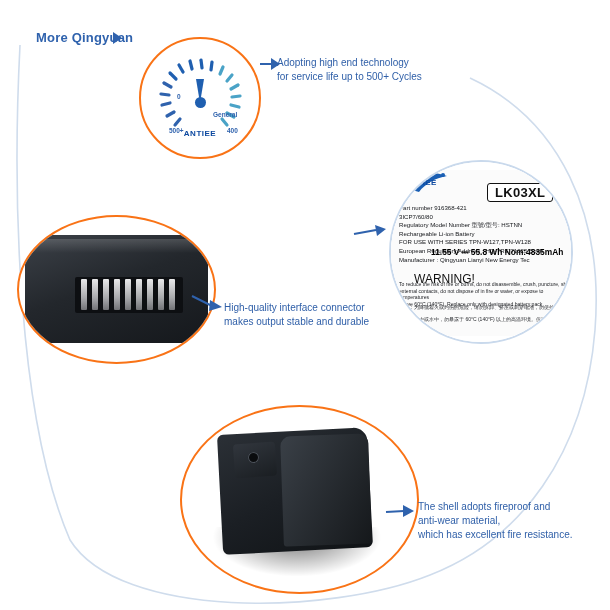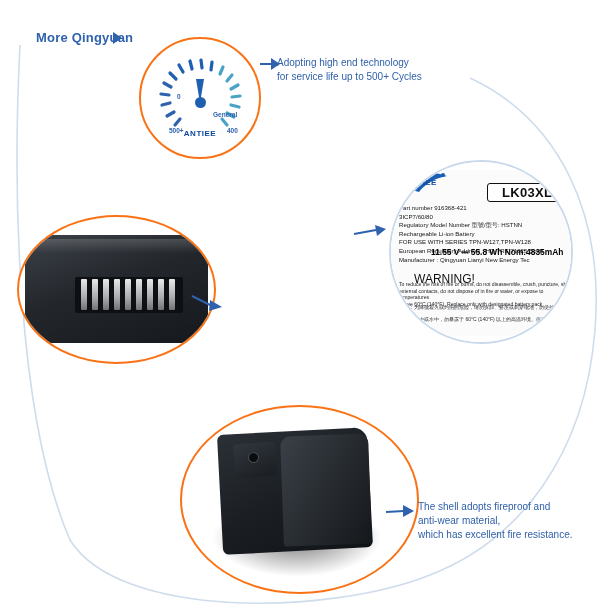--- a/index.html
+++ b/index.html
@@ -99,21 +99,21 @@
     position: absolute;
     left: -6px; top: 8px;
     width: 196px; height: 166px;
     background: #fbfbfb;
   }
   .label-model {
     position: absolute;
     left: 96px; top: 21px;
     border: 1.5px solid #111;
     border-radius: 3px;
-    padding: 1px 14px;
+    padding: 1px 7px;
     font-size: 13px;
     font-weight: 700;
     color: #111;
     background:#fff;
     letter-spacing: .3px;
   }
   .label-lines {
     position: absolute;
     left: 8px; top: 42px;
     width: 176px;
@@ -353,20 +353,22 @@
       <div class="conn-pin" style="left:128px;"></div>
       <div class="conn-pin" style="left:139px;"></div>
       <div class="conn-pin" style="left:150px;"></div>
     </div>
   </div>
 
   <svg class="ptr" style="left:190px; top:292px;" width="34" height="24">
     <path d="M 2 4 L 22 14" stroke="#2f62ad" stroke-width="2" fill="none"></path>
     <path d="M 20 8 L 32 15 L 19 19 Z" fill="#2f62ad"></path>
   </svg>
+  <div class="txt" style="left:224px; top:301px;">High-quality interface connector
+makes output stable and durable</div>
 
   <div class="circle" id="circle-shell">
     <div class="photo">
       <div class="shell-shadow"></div>
       <div class="shell-body"></div>
       <div class="shell-edge"></div>
       <div class="shell-tab"></div>
       <div class="shell-hole"></div>
     </div>
   </div>

